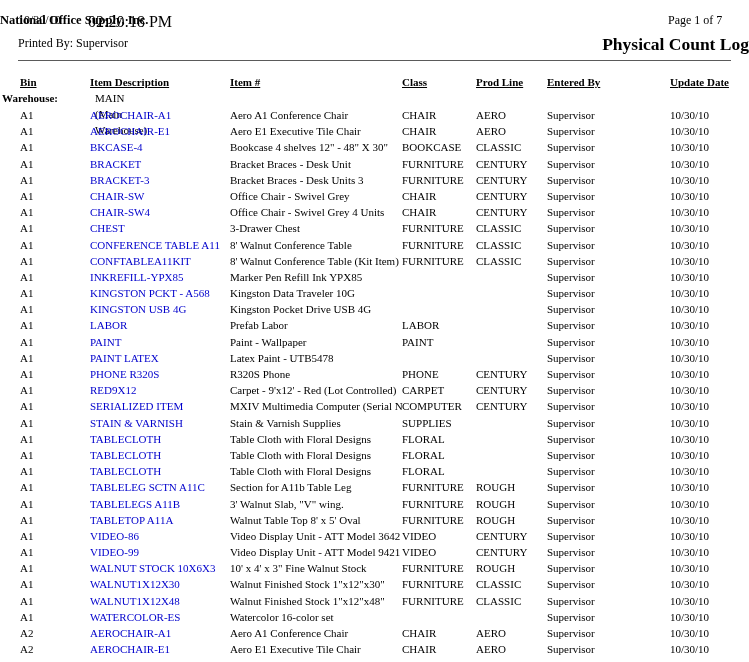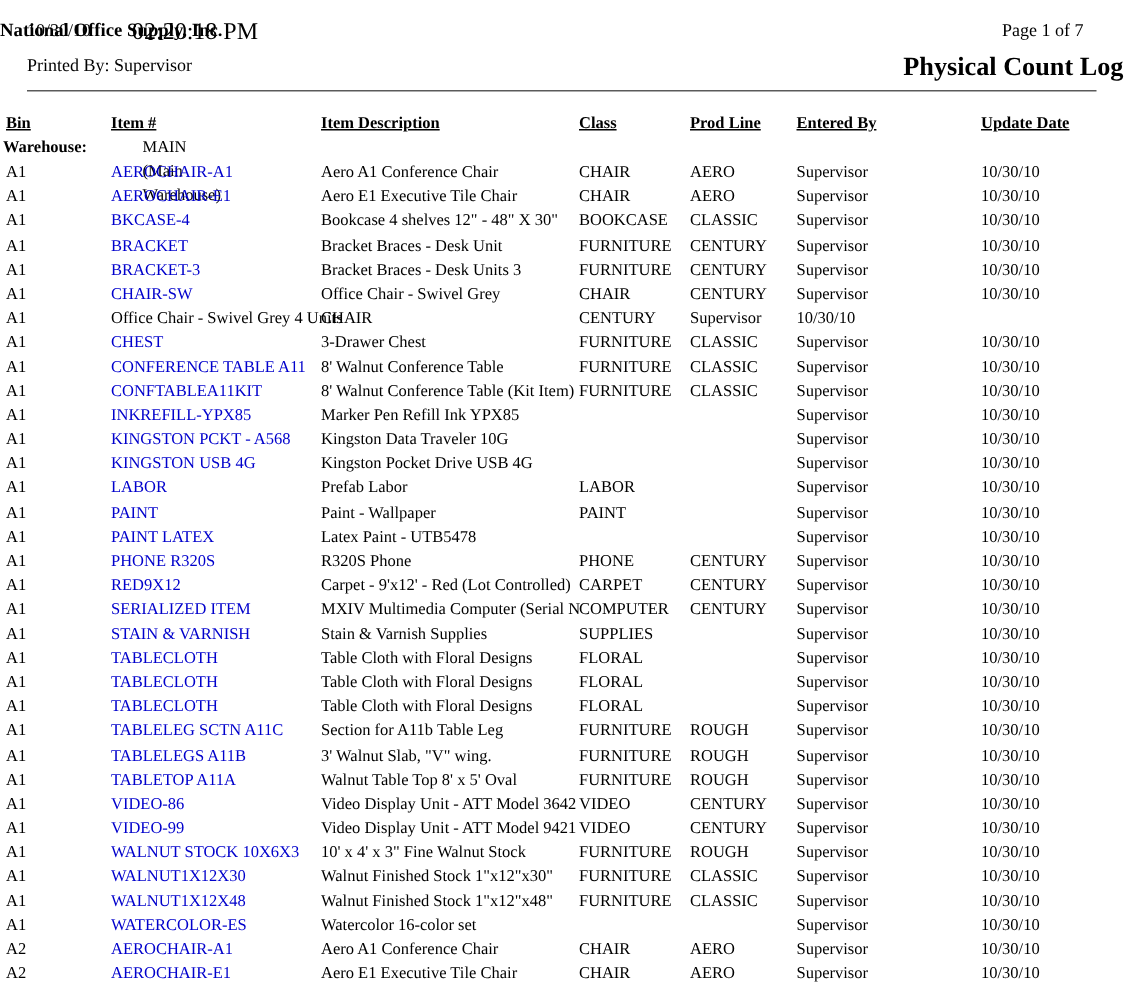--- a/index.html
+++ b/index.html
@@ -16,21 +16,21 @@
   .hdr-company { position:absolute; left:0; right:0; top:13px; text-align:left; font-size:12.5px; font-weight:bold; }
   .hdr-page    { position:absolute; left:668px; top:13px; font-size:12px; white-space:nowrap; }
   .hdr-printed { position:absolute; left:18px;  top:36px; font-size:12px; white-space:nowrap; }
   .hdr-title   { position:absolute; left:0; right:0; top:34px; text-align:right; font-size:17.5px; font-weight:bold; }
   .hdr-rule    { position:absolute; left:18px; width:713px; top:60px; height:0; border-top:1.5px solid #5a5a5a; }
 
   
   .grid-row {
     display:grid;
     grid-template-columns:70px 140px 172px 74px 71px 123px 63px;
-    padding-left:4px;
+    padding-left:20px;
     height:16.2px; line-height:16.2px;
     font-size:11px; white-space:nowrap;
   }
   .grid-row > span { overflow:visible; white-space:nowrap; }
 
   .col-headers { position:absolute; left:0; top:74px; right:0; }
   .col-headers span {
     font-weight:bold; text-decoration:underline; font-size:11px;
   }
 
@@ -49,22 +49,22 @@
   <span class="hdr-date">10/30/10</span>
   <span class="hdr-time">02:20:18 PM</span>
   <div class="hdr-company">National Office Supply, Inc.</div>
   <span class="hdr-page">Page 1 of 7</span>
   <span class="hdr-printed">Printed By: Supervisor</span>
   <div class="hdr-title">Physical Count Log</div>
   <div class="hdr-rule"></div>
 
   <div class="col-headers grid-row">
       <span>Bin</span>
+      <span>Item Description</span>
       <span>Item #</span>
-      <span>Item Description</span>
       <span>Class</span>
       <span>Prod Line</span>
       <span>Entered By</span>
       <span>Update Date</span>
     </div>
 
   <div class="warehouse-row">
     <span class="warehouse-label">Warehouse:</span>
     <span class="warehouse-value">MAIN (Main Warehouse)</span>
   </div>
@@ -119,20 +119,21 @@
         <span>A1</span>
         <span class="cell-item">CHAIR-SW</span>
         <span>Office Chair - Swivel Grey</span>
         <span>CHAIR</span>
         <span>CENTURY</span>
         <span>Supervisor</span>
         <span>10/30/10</span>
       </div>
       <div class="grid-row">
         <span>A1</span>
+        <span class="cell-item">CHAIR-SW4</span>
         <span>Office Chair - Swivel Grey 4 Units</span>
         <span>CHAIR</span>
         <span>CENTURY</span>
         <span>Supervisor</span>
         <span>10/30/10</span>
       </div>
       <div class="grid-row">
         <span>A1</span>
         <span class="cell-item">CHEST</span>
         <span>3-Drawer Chest</span>

